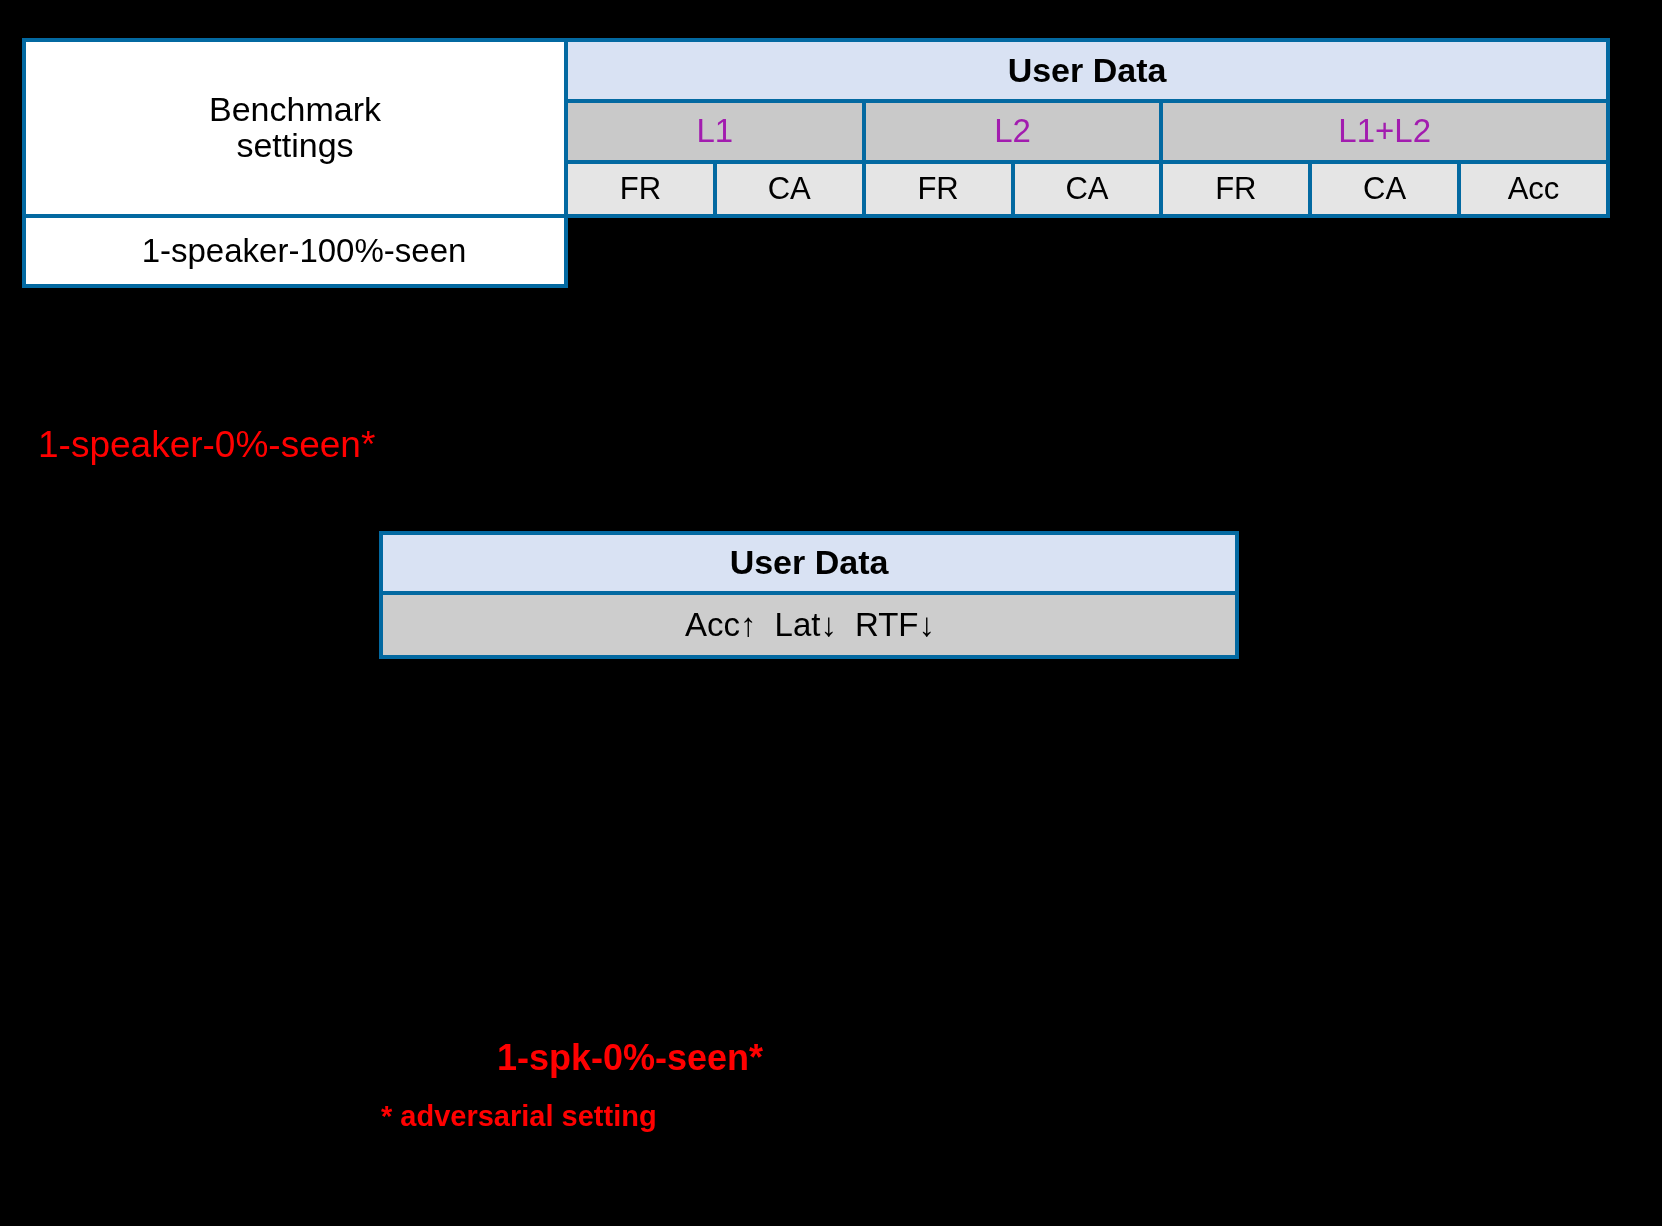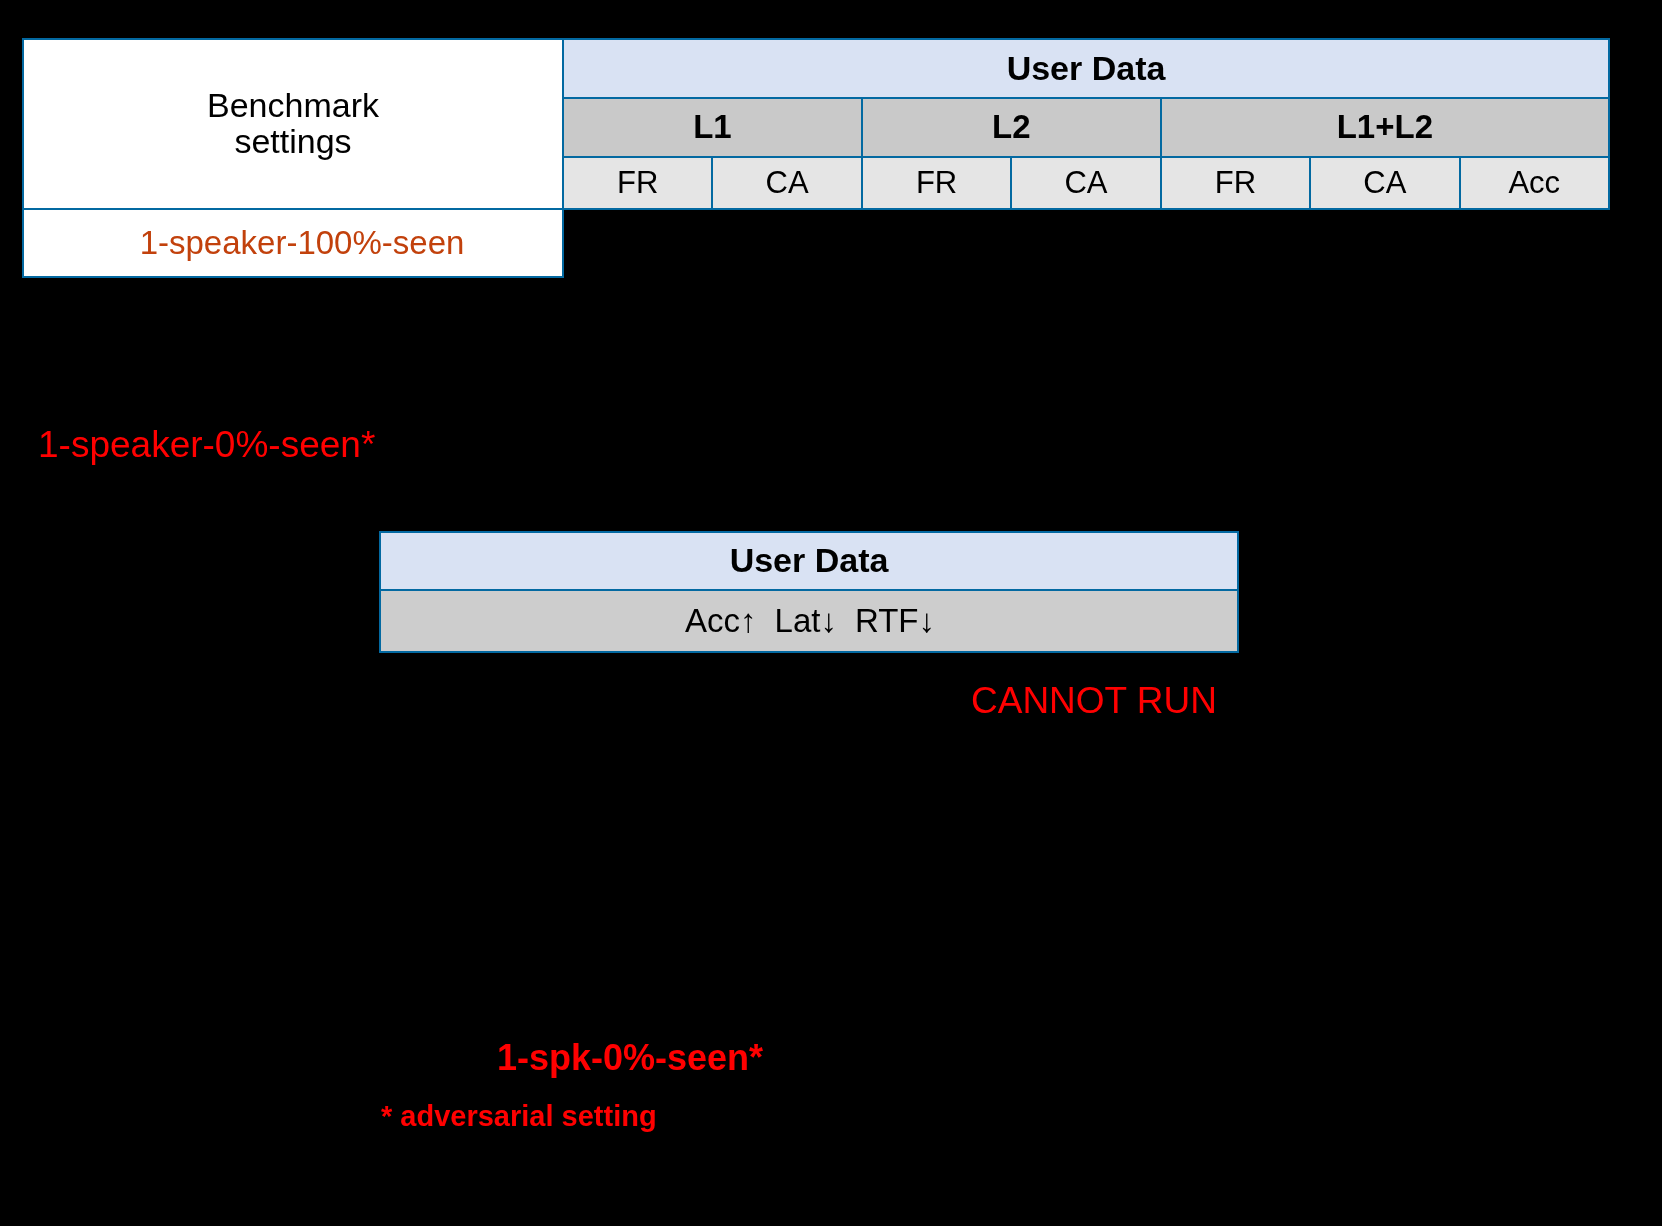--- a/index.html
+++ b/index.html
@@ -8,21 +8,21 @@
     background:#000000;
     font-family:"Liberation Sans", sans-serif;
     position:relative;
     overflow:hidden;
   }
   .canvas{position:absolute;inset:0;}
 
   
   .tbl{position:absolute;border-collapse:collapse;table-layout:fixed;}
   .tbl td{
-    border:2px solid #0369a1;
+    border:4px solid #0369a1;
     text-align:center;
     vertical-align:middle;
     padding:0;
     line-height:1.05;
   }
 
   
   #table-one{left:22px;top:38px;width:1588px;}
   #table-one td{height:57px;}
 
@@ -35,34 +35,34 @@
     padding:6px 10px !important;
   }
   .cell-userdata{
     background:#d9e2f3;
     font-weight:bold;
     font-size:34px;
     color:#000;
   }
   .cell-group{
     background:#c9c9c9;
-    font-weight:bold;
+    font-weight:normal;
     font-size:33px;
-    color:#000000;
+    color:#a21caf;
   }
   .cell-metric{
     background:#e5e5e5;
     font-weight:normal;
     font-size:31px;
     color:#000;
     height:50px !important;
   }
   .cell-rowlabel{
     background:#ffffff;
-    color:#c2410c;
+    color:#000000;
     font-size:33px;
     text-align:left;
     padding:4px 0 4px 18px !important;
     height:58px !important;
   }
   .cell-blank{
     background:#000000;
     border:none !important;
   }
   .bm-line{display:block;}
@@ -148,19 +148,18 @@
         <td class="t2-userdata">User Data</td>
       </tr>
       <tr>
         <td class="t2-metrics">
           <span class="m">Acc↑</span><span class="m">Lat↓</span><span class="m">RTF↓</span>
         </td>
       </tr>
     </tbody>
   </table>
 
-  <div class="red" id="label-cannot-run">CANNOT RUN</div>
 
   <div class="red" id="label-1spk-0-seen-bottom">1-spk-0%-seen*</div>
 
   <div class="red" id="label-adversarial">* adversarial setting</div>
 
 </div>
 
 </body></html>

